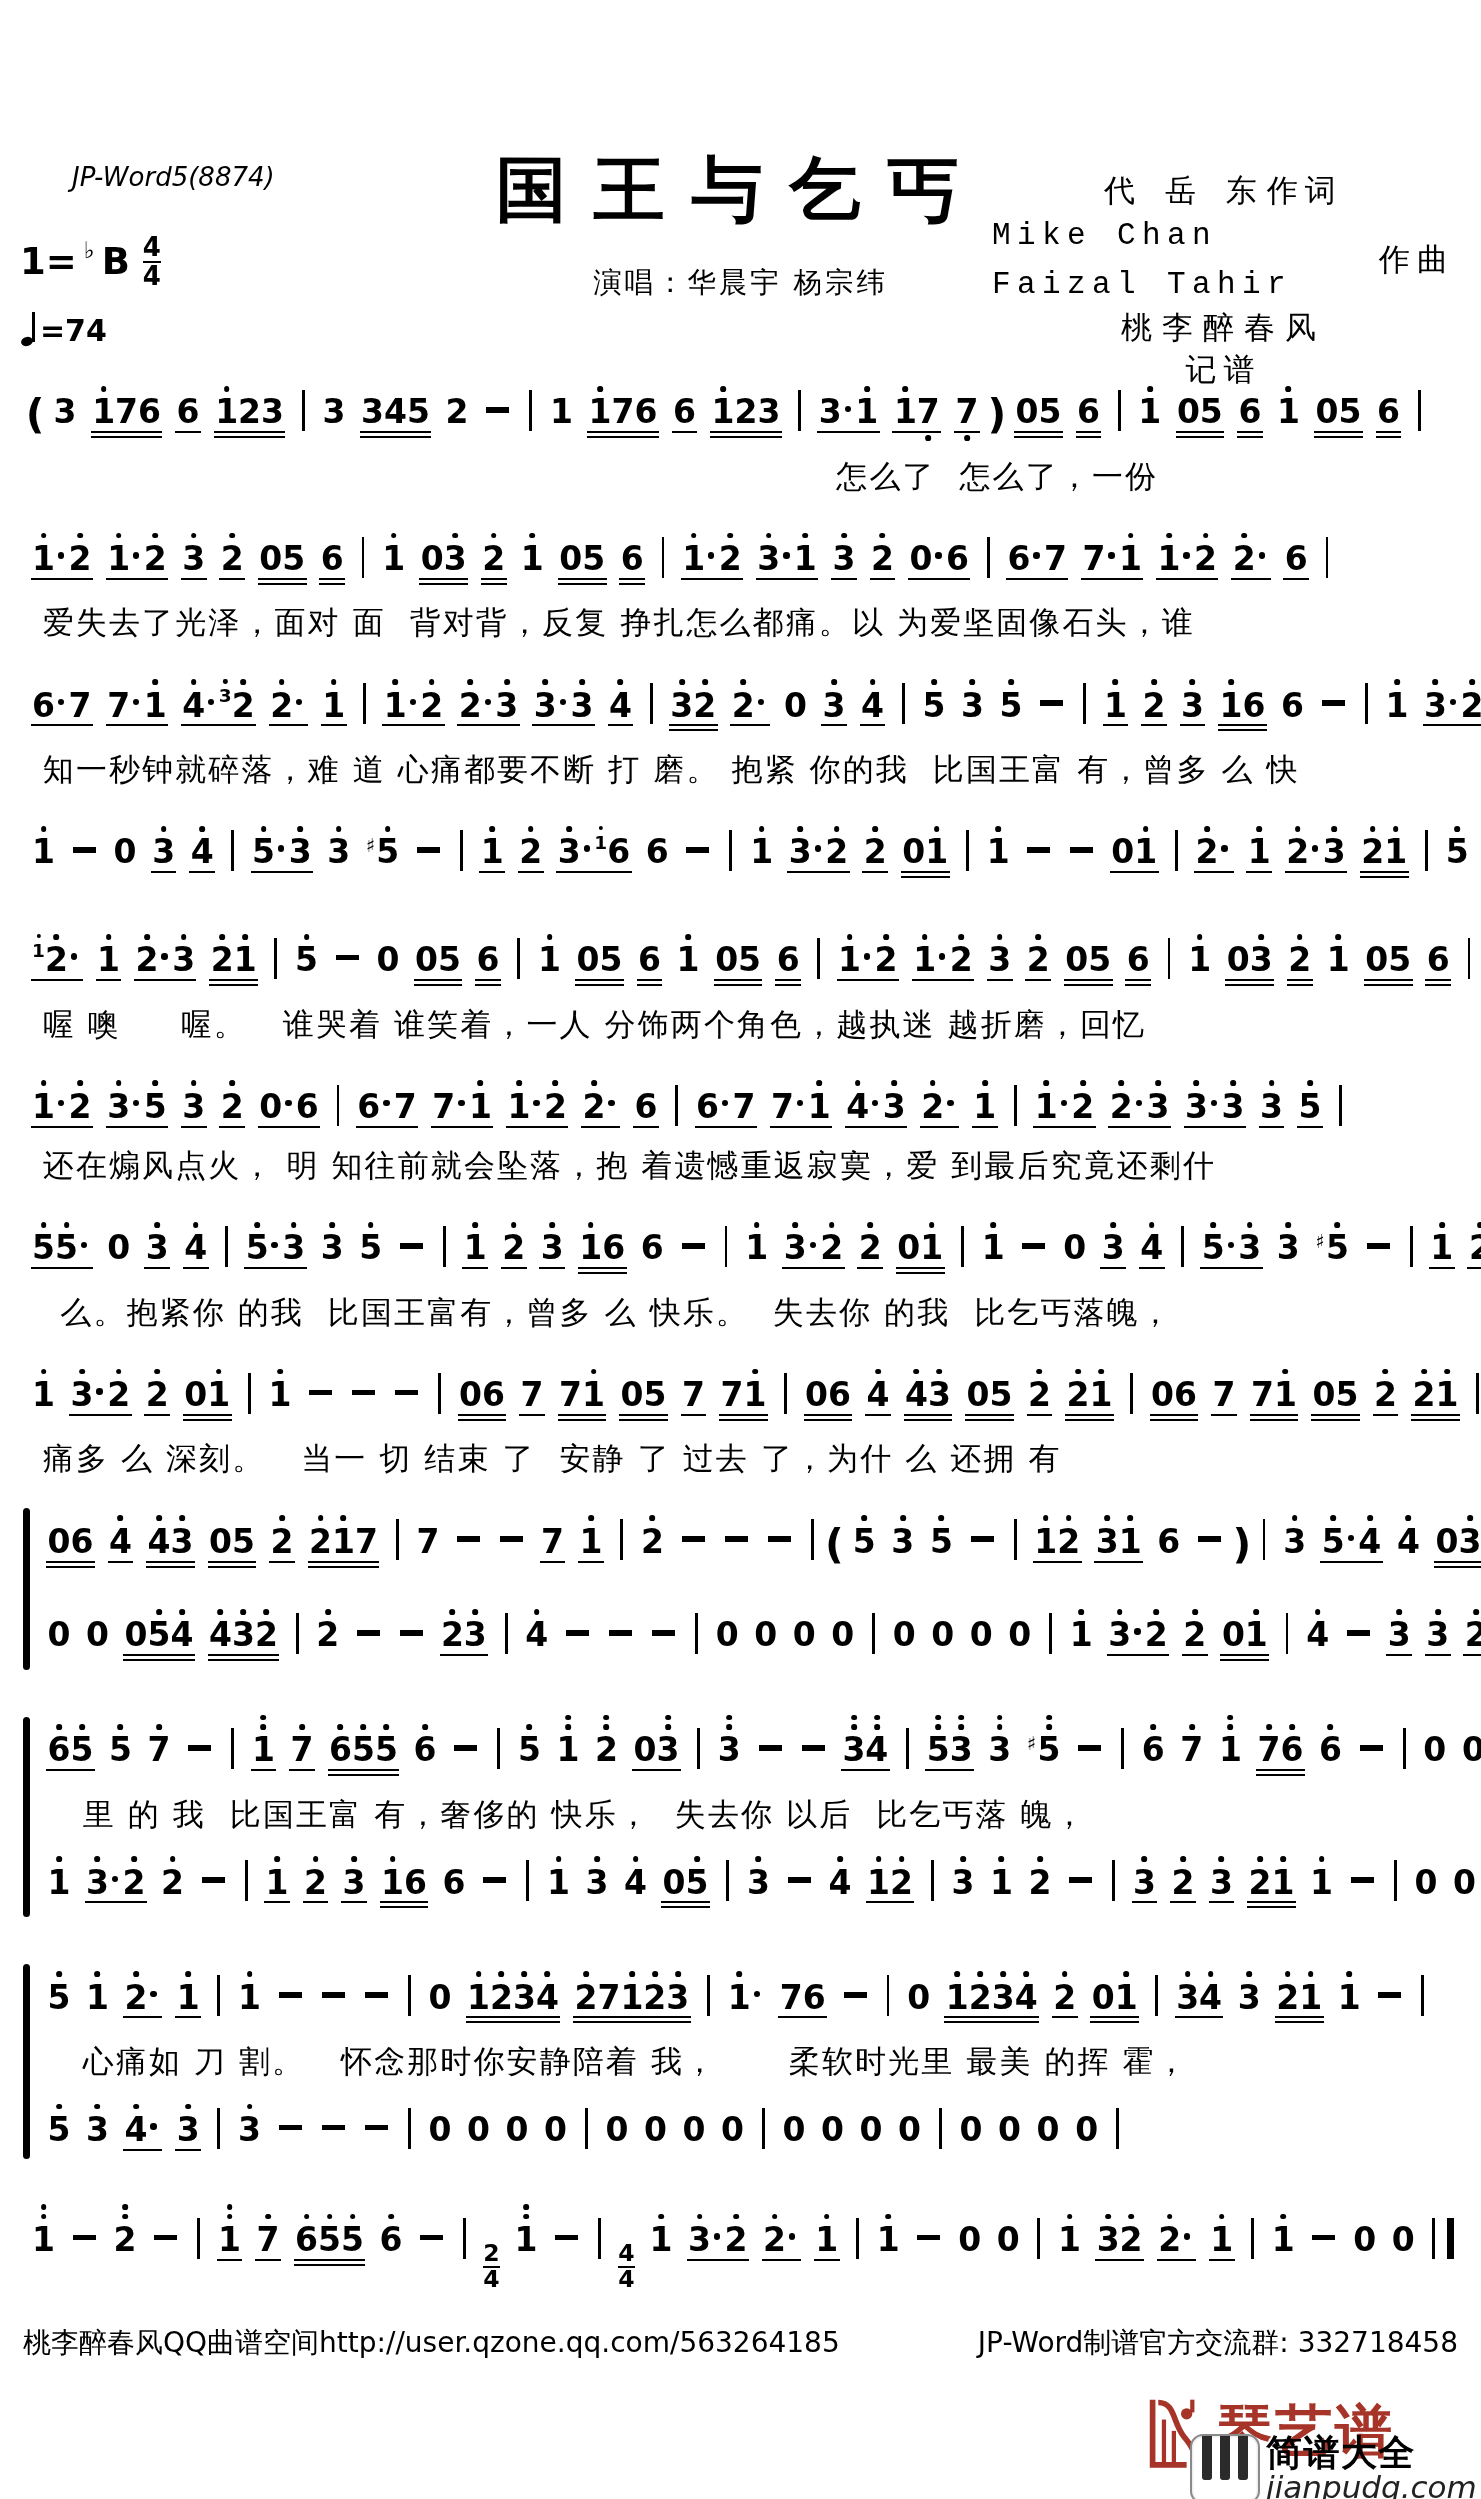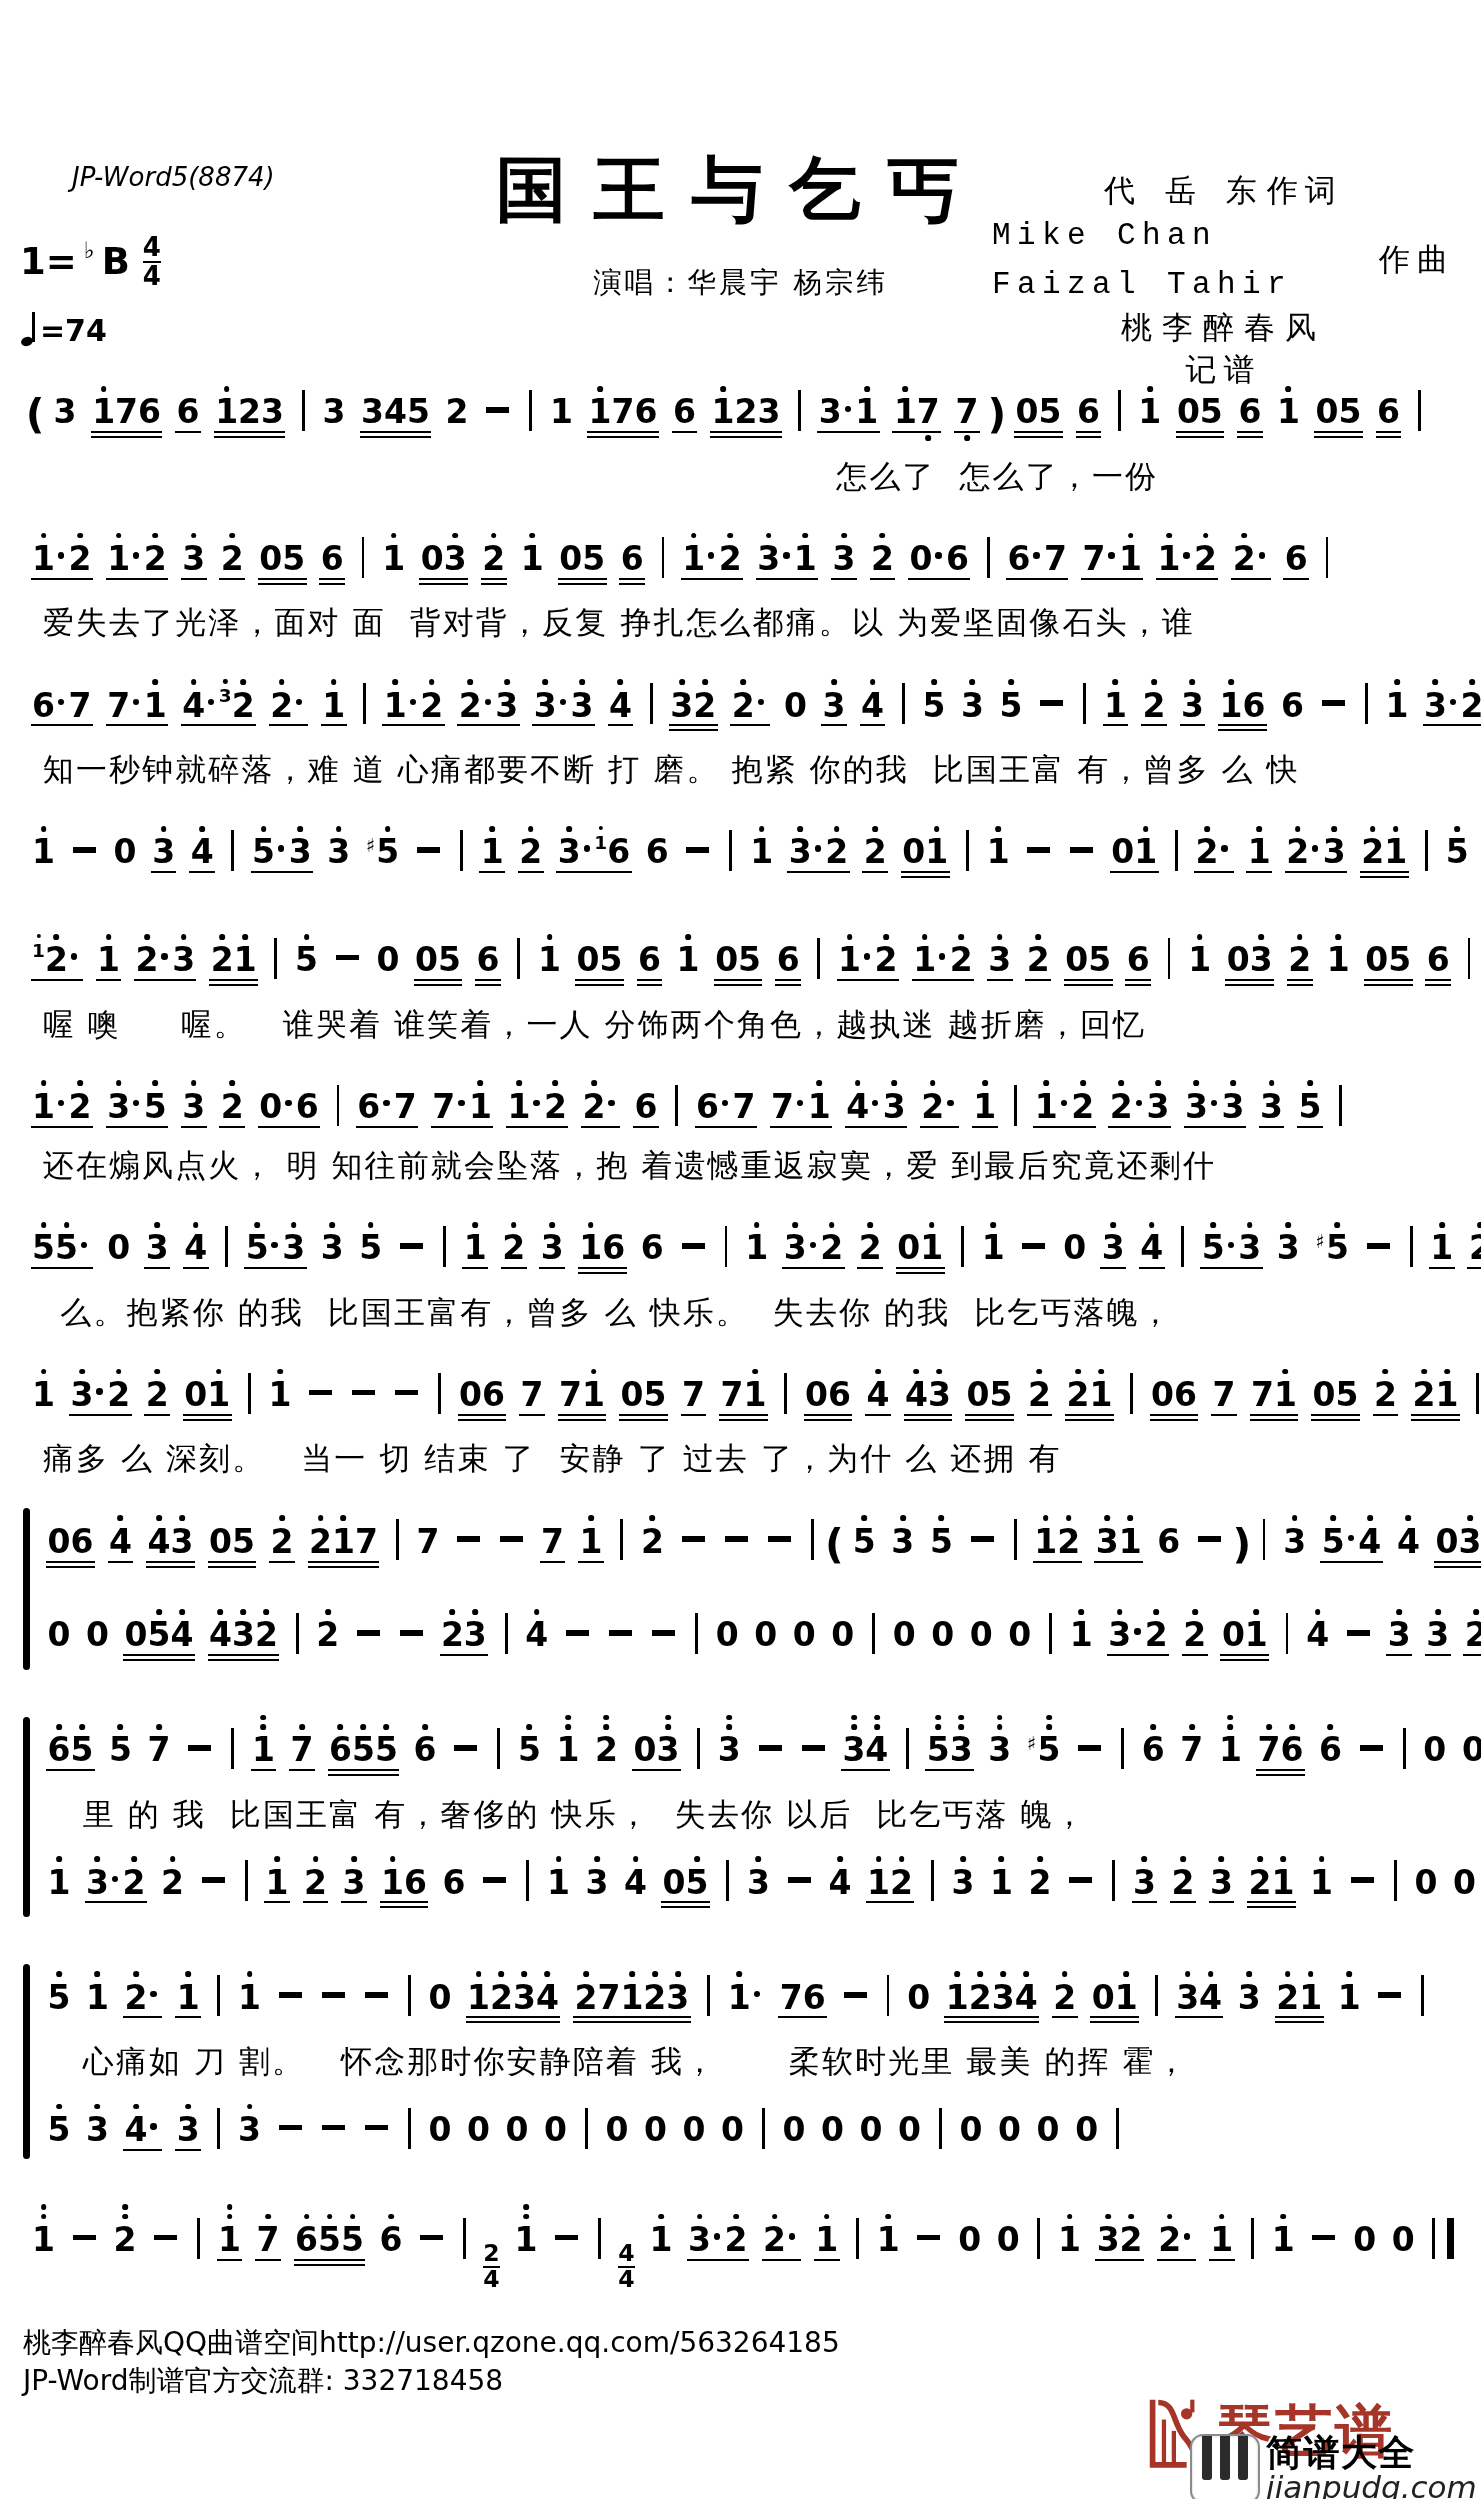--- a/index.html
+++ b/index.html
@@ -47,21 +47,21 @@
   .ch.grace .da i{width:4.3px;height:4.3px;}
   .dt{display:inline-block;width:6.4px;height:6.4px;background:#000;border-radius:50%;margin:0 4.3px 0 2.9px;vertical-align:11.4px;}
   .sharp{font-size:19px;position:relative;top:-11.4px;margin-right:1.4px;}
   .bar{display:inline-block;width:2.9px;height:41px;background:#000;margin:0 10px;vertical-align:-7.8px;}
   .bar.thick{width:7.1px;margin-left:1.4px;}
   .dash{display:inline-block;width:23px;height:5.7px;background:#000;margin:0 10px;vertical-align:10.7px;}
   .paren{font-size:41px;font-weight:bold;vertical-align:-5px;margin:0 1.4px;}
   .nline .ts{font-size:23.5px;vertical-align:-10px;margin:0 7.1px;}
   .lyr{font-size:31px;white-space:pre;line-height:1.25;letter-spacing:2.1px;}
   
-  .footer{position:absolute;left:23px;right:33px;top:2324px;display:flex;justify-content:space-between;font-size:28px;flex-direction:column;}
+  .footer{position:absolute;left:23px;right:23px;top:2324px;display:flex;justify-content:space-between;font-size:28px;}
   
   .logos{position:absolute;right:0;bottom:0;width:399px;height:135px;}
   .qyp{position:absolute;right:86px;bottom:28.5px;display:flex;align-items:center;color:#a63428;}
   .qyp .brand{font-size:57px;font-weight:bold;letter-spacing:2.9px;}
   .harp{margin-right:7.1px;}
   .jpd{position:absolute;right:4.3px;bottom:-4.3px;display:flex;align-items:flex-start;}
   .piano{width:66px;height:66px;background:#fff;border:2.1px solid #8a8a8a;border-radius:13px;position:relative;overflow:hidden;box-shadow:0 0 0 1.4px #eee inset;}
   .piano i{position:absolute;top:0;width:10px;height:44px;background:#2b2b2b;border-radius:0 0 2.9px 2.9px;}
   .piano i:nth-child(1){left:10px;}
   .piano i:nth-child(2){left:28px;}

